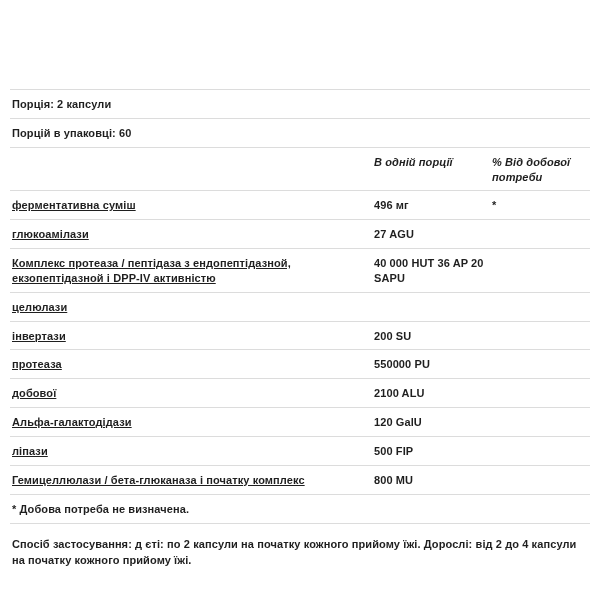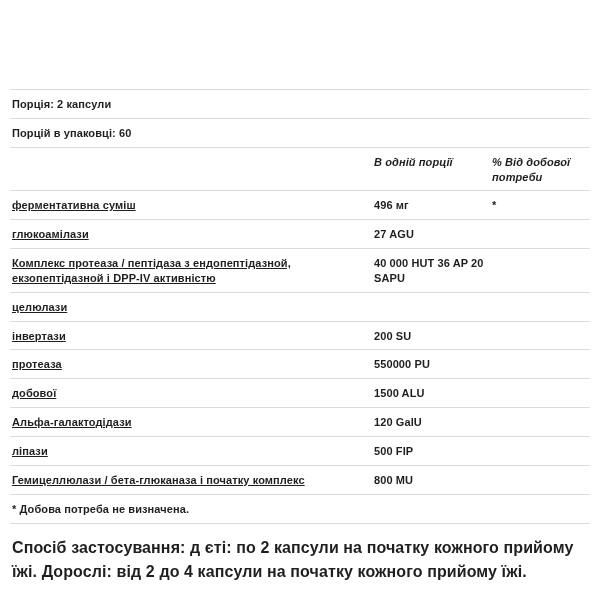--- a/index.html
+++ b/index.html
@@ -53,21 +53,21 @@
     flex: 1;
   }
   .header-row {
     min-height: 28px;
     font-style: italic;
   }
   .paragraphs {
     padding-top: 12px;
   }
   .para {
-    font-size: 16px;
+    font-size: 11px;
     font-weight: 700;
     line-height: 1.5;
     letter-spacing: 0.1px;
     margin: 0 2px 17px 2px;
     max-width: 576px;
   }
 </style>
 </head>
 <body>
 
@@ -120,21 +120,21 @@
   </div>
 
   <div class="row">
     <div class="col-name">протеаза</div>
     <div class="col-amount">550000 PU</div>
     <div class="col-dv"></div>
   </div>
 
   <div class="row">
     <div class="col-name">добової</div>
-    <div class="col-amount">1500 ALU</div>
+    <div class="col-amount">2100 ALU</div>
     <div class="col-dv"></div>
   </div>
 
   <div class="row">
     <div class="col-name">Альфа-галактодідази</div>
     <div class="col-amount">120 GalU</div>
     <div class="col-dv"></div>
   </div>
 
   <div class="row">

